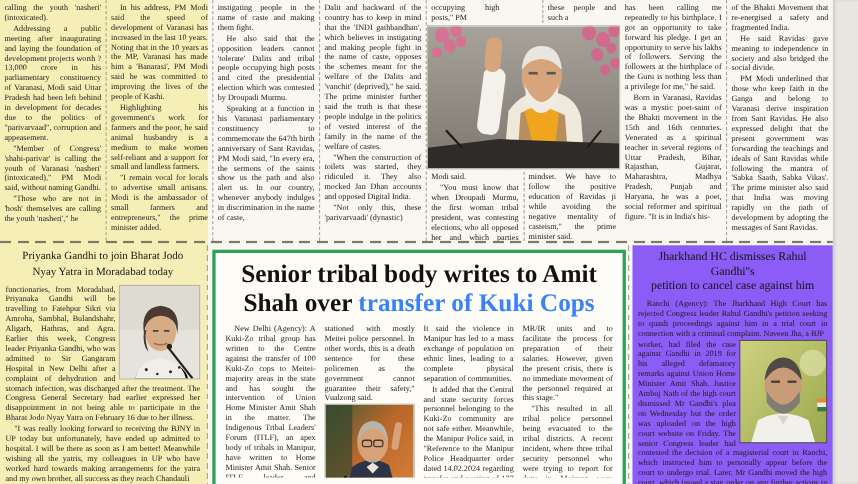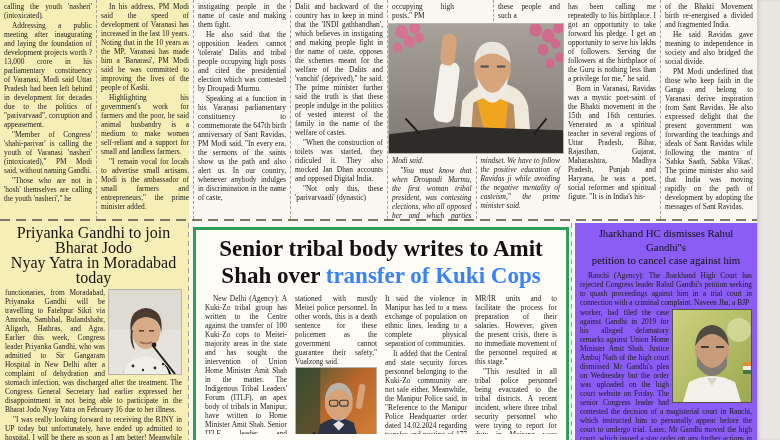--- a/index.html
+++ b/index.html
@@ -15,33 +15,33 @@
     background:linear-gradient(90deg,#d8d5cе 0,#e9e7e2 30%,#efede9 100%);
     background-color:#e9e7e2;box-shadow:inset 2px 0 3px rgba(0,0,0,.12);}
   
   .top-section{position:absolute;left:0;top:0;width:757px;height:219px;display:flex;overflow:hidden;}
   .tcol{flex:1 1 0;padding:2px 4px 0 4px;overflow:hidden;}
   .tcol + .tcol, .tcol2wrap{border-left:1px dashed #aaa392;}
   .tcol2wrap{flex:2 1 0;display:flex;flex-direction:column;overflow:hidden;}
   .tcol2wrap .fragrow{display:flex;}
   .tcol2wrap .fragrow > div{flex:1 1 0;padding:2px 4px 0 4px;}
   .tcol2wrap .fragrow > div + div{border-left:1px dashed #aaa392;margin-left:35px;}
-  .tcol2wrap .lower{display:flex;flex:1;overflow:hidden;font-style:italic;}
+  .tcol2wrap .lower{display:flex;flex:1;overflow:hidden;}
   .tcol2wrap .lower > div{flex:1 1 0;padding:0 4px;}
   .tcol2wrap .lower > div + div{border-left:1px dashed #aaa392;}
   .body-txt p{margin:0 0 1px 0;font-size:7.4px;line-height:9px;text-align:justify;}
   .body-txt p.ind{text-indent:8px;}
   
   .hdash{position:absolute;left:0;top:219px;width:757px;height:2px;
     background:repeating-linear-gradient(90deg,#7e7866 0 10px,transparent 10px 16px);}
   .vdash{position:absolute;top:223px;height:217px;width:1px;
     background:repeating-linear-gradient(180deg,#a39d8c 0 5px,transparent 5px 9px);}
   
   .art-left{position:absolute;left:0;top:222px;width:187px;height:218px;padding:2px 5px;box-sizing:border-box;overflow:hidden;}
-  .art-left .hl{font-size:16px;line-height:15px;text-align:center;margin:1px 0 3px 0;font-weight:400;color:#161512;}
+  .art-left .hl{font-size:10px;line-height:15px;text-align:center;margin:1px 0 3px 0;font-weight:400;color:#161512;}
   .art-box{position:absolute;left:193px;top:227px;width:376px;height:230px;box-sizing:border-box;
     border:3px solid #2fa05a;background:#fdfcf7;padding:3px 6px;overflow:hidden;}
   .art-box .hl{font-size:23px;line-height:27px;font-weight:700;text-align:center;margin:2px 0 5px 0;color:#131210;}
   .art-box .hl .red{color:#3b82f6;}
   .box-cols{display:flex;height:140px;overflow:hidden;}
   .box-cols > div{flex:1 1 0;padding:0 3px;overflow:hidden;}
   .box-cols > div + div{padding-left:5px;}
   .art-right{position:absolute;left:575px;top:223px;width:182px;height:255px;background:#8b5cf6;
     padding:3px 5px;box-sizing:border-box;overflow:hidden;}
   .art-right .hl{font-size:10.8px;line-height:13.5px;text-align:center;font-weight:400;margin:1px 0 3px 0;color:#14130f;}
@@ -146,21 +146,21 @@
         <p>mindset. We have to follow the positive education of Ravidas ji while avoiding the negative mentality of casteism," the prime minister said.</p>
 
       </div>
     </div>
   </div>
   <div class="tcol body-txt">
     <p>has been calling me repeatedly to his birthplace. I got an opportunity to take forward his pledge. I get an opportunity to serve his lakhs of followers. Serving the followers at the birthplace of the Guru is nothing less than a privilege for me," he said.</p>
     <p class="ind">Born in Varanasi, Ravidas was a mystic poet-saint of the Bhakti movement in the 15th and 16th centuries. Venerated as a spiritual teacher in several regions of Uttar Pradesh, Bihar, Rajasthan, Gujarat, Maharashtra, Madhya Pradesh, Punjab and Haryana, he was a poet, social reformer and spiritual figure. "It is in India's his-</p>
   </div>
   <div class="tcol body-txt">
-    <p>of the Bhakti Movement birth re-energised a divided and fragmented India.</p>
+    <p>of the Bhakti Movement that re-energised a safety and fragmented India.</p>
     <p class="ind">He said Ravidas gave meaning to independence in society and also bridged the social divide.</p>
     <p class="ind">PM Modi underlined that those who keep faith in the Ganga and belong to Varanasi derive inspiration from Sant Ravidas. He also expressed delight that the present government was forwarding the teachings and ideals of Sant Ravidas while following the mantra of 'Sabka Saath, Sabka Vikas'. The prime minister also said that India was moving rapidly on the path of development by adopting the messages of Sant Ravidas.</p>
   </div>
 </div>
 
 <div class="hdash"></div>
 <div class="vdash" style="left:188px;"></div>
 <div class="vdash" style="left:571px;"></div>
 
 <div class="art-left body-txt">

